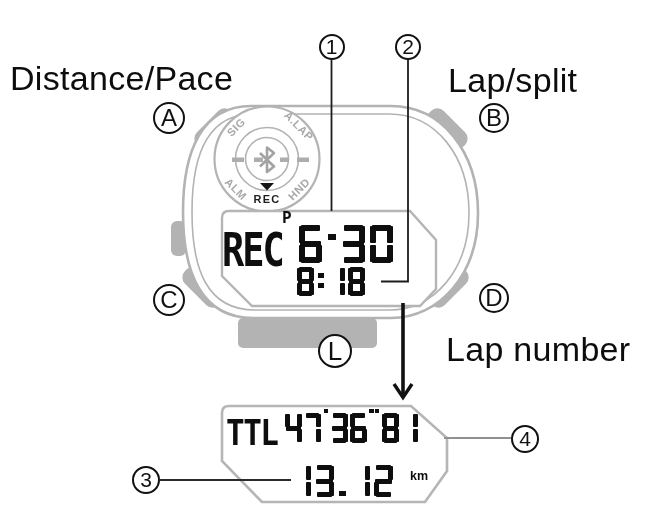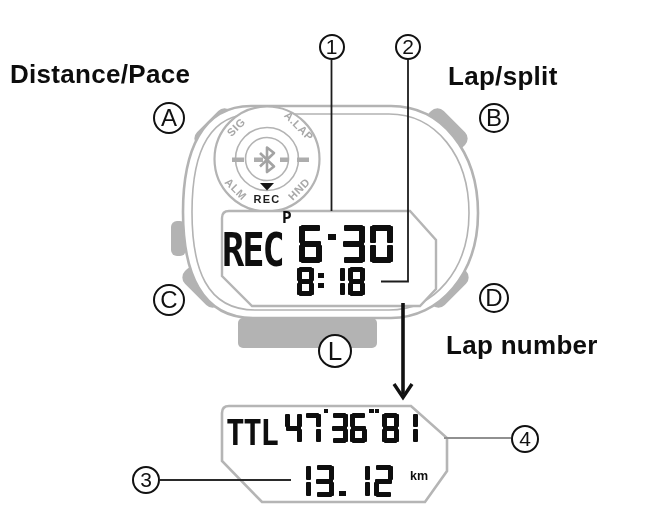--- a/index.html
+++ b/index.html
@@ -2,21 +2,21 @@
 <html><head>
 <meta charset="utf-8">
 <style>
   html,body{margin:0;padding:0;background:#fff;}
   #canvas{position:relative;width:667px;height:527px;background:#fff;overflow:hidden;
           font-family:"Liberation Sans",sans-serif;}
   #canvas svg{position:absolute;left:0;top:0;z-index:1;}
   .ov{position:absolute;z-index:2;}
 
   
-  .biglabel{font-size:26px;font-weight:700;color:#0d0d0d;letter-spacing:0.3px;white-space:nowrap;}
+  .biglabel{font-size:34px;font-weight:400;color:#0d0d0d;letter-spacing:0.3px;white-space:nowrap;}
 
   
   .marker{box-sizing:border-box;border:2.2px solid #111;border-radius:50%;background:#fff;
           display:flex;align-items:center;justify-content:center;color:#111;font-weight:400;}
   .marker.small{width:26px;height:26px;font-size:21px;}
   .marker.big{width:32px;height:32px;font-size:24px;}
   .marker.bigger{width:34px;height:34px;font-size:26px;}
 
   
   .diallbl{font-size:11px;font-weight:700;color:#a8a8a8;letter-spacing:0.6px;text-align:center;}

